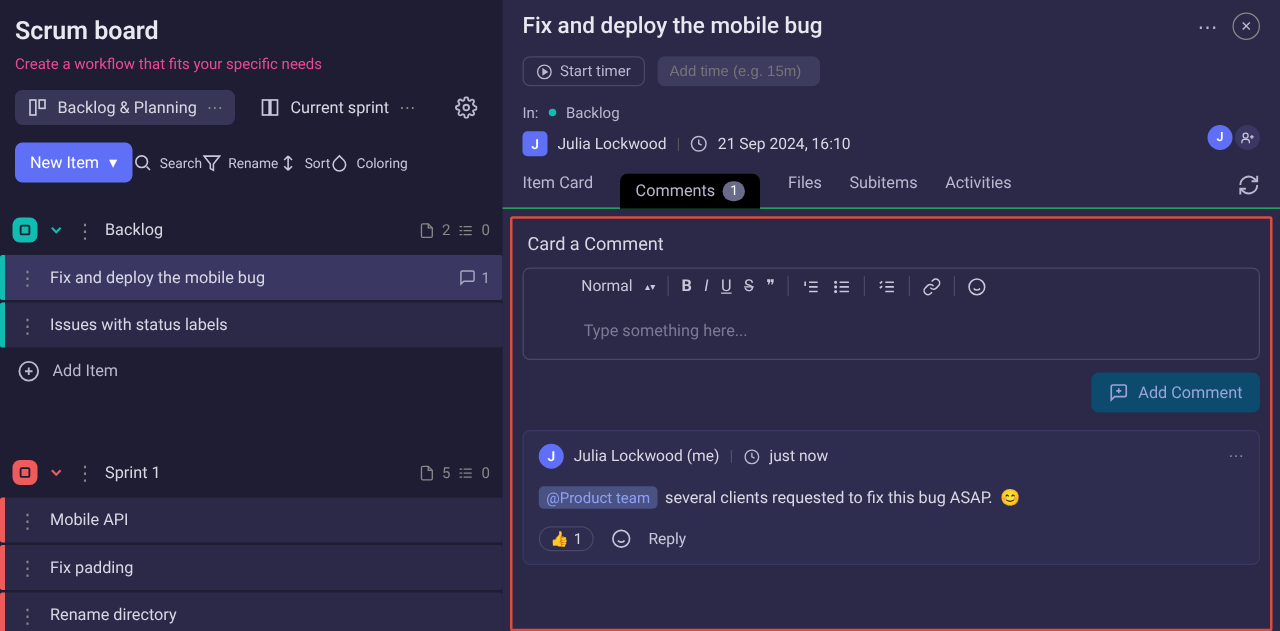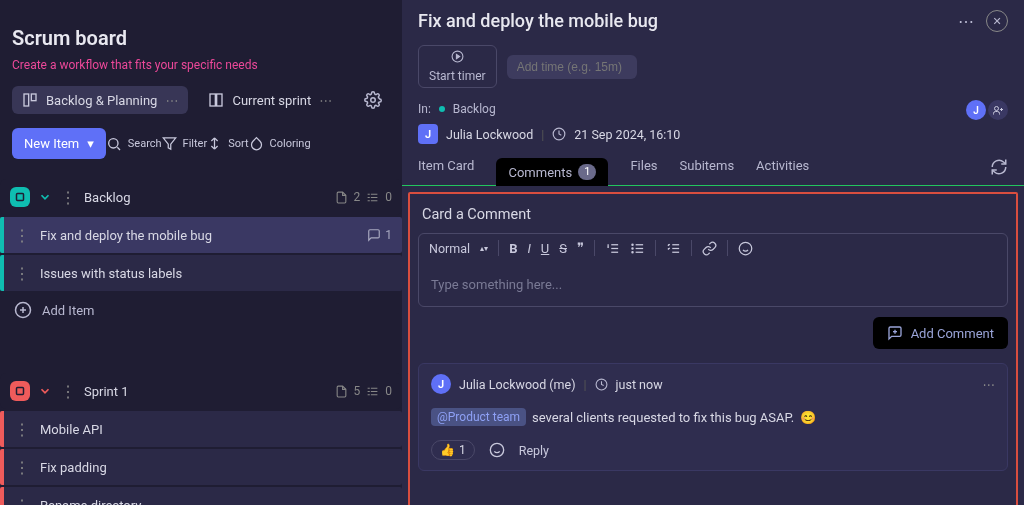--- a/index.html
+++ b/index.html
@@ -2,21 +2,21 @@
 <html><head>
 <meta charset="utf-8">
 <style>
 * { margin:0; padding:0; box-sizing:border-box; }
 html,body { width:1024px; height:505px; overflow:hidden; background:#1f1d33; font-family:-apple-system,BlinkMacSystemFont,"Segoe UI",Roboto,sans-serif; color:#d8d8e5; }
 .app { display:flex; width:1024px; height:505px; }
 .left { width:402px; background:#1f1d33; position:relative; }
 .right { flex:1; background:#2b2947; position:relative; }
 
 
-.hdr { padding:26px 12px 0; }
+.hdr { padding:12px 12px 0; }
 .title { font-size:20px; font-weight:600; color:#e8e8f0; }
 .subtitle { font-size:12px; color:#ec4899; margin-top:8px; }
 .tabs { display:flex; align-items:center; gap:10px; margin-top:14px; }
 .tab { display:flex; align-items:center; gap:8px; padding:6px 10px; border-radius:6px; font-size:13px; }
 .tab.active { background:#383656; }
 .tab .drag { color:#888; }
 .gear { margin-left:auto; margin-right:8px; color:#b8b8d0; }
 .toolbar { display:flex; align-items:center; padding:14px 12px; }
 .newitem { background:#5f70f7; color:#fff; padding:8px 12px; border-radius:6px; font-size:13px; display:flex; align-items:center; gap:8px; }
 .tool { display:flex; align-items:center; gap:6px; font-size:11px; color:#c8c8dc; }
@@ -38,43 +38,43 @@
 .row .right-ic { margin-left:auto; display:flex; align-items:center; gap:4px; font-size:12px; color:#a8a8c0; }
 .additem { display:flex; align-items:center; gap:10px; padding:8px 14px; font-size:13px; color:#b8b8d0; margin-top:2px; }
 .left .gap { height:40px; }
 
 
 .rhdr { padding:10px 16px 0; position:relative; }
 .rtitle { font-size:18px; font-weight:500; color:#e8e8f0; }
 .rctrl { position:absolute; right:16px; top:10px; display:flex; gap:12px; align-items:center; }
 .closebtn { width:22px; height:22px; border:1.5px solid #888; border-radius:50%; display:flex; align-items:center; justify-content:center; color:#b8b8d0; font-size:11px; }
 .timer-row { display:flex; align-items:center; gap:10px; margin-top:14px; }
-.start { display:flex; align-items:center; gap:6px; border:1px solid #4a4868; padding:4px 10px; border-radius:6px; font-size:12px; color:#b8b8d0;flex-direction:column; }
+.start { display:flex; align-items:center; gap:6px; border:1px solid #4a4868; padding:4px 10px; border-radius:6px; font-size:12px; color:#b8b8d0; }
 .addtime { background:#3d3b5e; border:none; padding:5px 10px; border-radius:6px; font-size:12px; color:#7a7a95; width:130px; }
 .meta-row { display:flex; align-items:center; gap:8px; margin-top:14px; font-size:12px; color:#b8b8d0; }
 .dot { width:6px; height:6px; border-radius:50%; background:#0fbdb1; }
 .assignee-row { display:flex; align-items:center; gap:8px; margin-top:8px; font-size:12.5px; }
 .avatar { width:20px; height:20px; border-radius:4px; background:#5f70f7; color:#fff; display:flex; align-items:center; justify-content:center; font-size:11px; font-weight:600; }
 .pipe { color:#555; }
 .rightav { position:absolute; right:16px; top:100px; display:flex; align-items:center; gap:2px; }
 .rightav .av { width:20px; height:20px; border-radius:50%; background:#5f70f7; color:#fff; display:flex; align-items:center; justify-content:center; font-size:10px; font-weight:600; }
 .rightav .addp { width:20px; height:20px; border-radius:50%; background:#3a3863; display:flex; align-items:center; justify-content:center; font-size:10px; color:#c8c8dc; }
 .rtabs { display:flex; align-items:flex-start; gap:22px; padding:14px 16px 0; font-size:13px; color:#b8b8d0; border-bottom:1px solid #22c55e; }
 .rtab { padding-bottom:10px; display:flex; align-items:center; gap:6px; }
 .rtab.active { background:#000000; padding:6px 12px; border-radius:6px 6px 0 0; margin-bottom:-1px; }
 .badge { background:#6a6a8a; color:#fff; border-radius:10px; padding:0 6px; font-size:11px; line-height:16px; }
 .refresh { margin-left:auto; color:#b8b8d0; padding-bottom:8px; }
 .highlight { border:2px solid #d94e3f; margin:6px 6px 0 6px; padding:8px 8px; height:332px; border-radius:2px; }
 .leave { font-size:14.5px; color:#d8d8e5; margin:4px 4px 10px; }
-.editbox { border:1px solid #4a4868; border-radius:6px; }
+.editbox { border:1px solid #4a4868; border-radius:6px;padding-left:36px; }
 .etoolbar { display:flex; align-items:center; gap:10px; padding:6px 10px; font-size:13px; color:#c8c8dc; border-bottom:1px solid transparent; }
 .etoolbar .sep { width:1px; height:16px; background:#4a4868; }
 .normal { display:flex; align-items:center; gap:10px; font-size:12.5px; }
 .ebody { padding:14px 12px; font-size:13px; color:#7a7a95; }
-.addbtn { margin:10px 0 0 auto; display:flex; align-items:center; gap:8px; background:#000000; color:#9aa4d8; padding:8px 14px; border-radius:6px; font-size:13px; width:fit-content; }
+.addbtn { margin:10px 0 0 auto; display:flex; align-items:center; gap:8px; background:#0c4a6e; color:#9aa4d8; padding:8px 14px; border-radius:6px; font-size:13px; width:fit-content; }
 .comment { background:#2f2d4f; border:1px solid #3a3863; border-radius:6px; margin-top:14px; padding:10px 12px; }
 .chead { display:flex; align-items:center; gap:8px; font-size:12.5px; }
 .cmore { margin-left:auto; color:#888; }
 .cbody { margin-top:14px; font-size:13px; display:flex; align-items:center; gap:6px; flex-wrap:wrap; }
 .mention { background:#4a5284; color:#8ea0f5; padding:2px 6px; border-radius:4px; font-size:12px; }
 .cfoot { display:flex; align-items:center; gap:14px; margin-top:14px; }
 .react { border:1px solid #4a4868; border-radius:12px; padding:2px 8px; font-size:12px; display:flex; align-items:center; gap:4px; }
 .reply { font-size:12.5px; color:#c8c8dc; }
 svg { display:block; }
 </style>
@@ -125,21 +125,21 @@
           <svg width="16" height="16" viewBox="0 0 24 24" fill="none" stroke="currentColor" stroke-width="2">
             <circle cx="11" cy="11" r="7"></circle>
             <line x1="21" y1="21" x2="17" y2="17"></line>
           </svg>
           <span>Search</span>
         </div>
       <div class="tool">
           <svg width="15" height="15" viewBox="0 0 24 24" fill="none" stroke="currentColor" stroke-width="2">
             <polygon points="22 3 2 3 10 13 10 19 14 21 14 13 22 3"></polygon>
           </svg>
-          <span>Filter</span>
+          <span>Rename</span>
         </div>
       <div class="tool">
           <svg width="15" height="15" viewBox="0 0 24 24" fill="none" stroke="currentColor" stroke-width="2">
             <path d="M12 3l5 5M12 3l-5 5M12 3v18M12 21l5-5M12 21l-5-5"></path>
           </svg>
           <span>Sort</span>
         </div>
       <div class="tool">
           <svg width="15" height="15" viewBox="0 0 24 24" fill="none" stroke="currentColor" stroke-width="2">
             <path d="M12 2.69l5.66 5.66a8 8 0 1 1-11.31 0z"></path>

